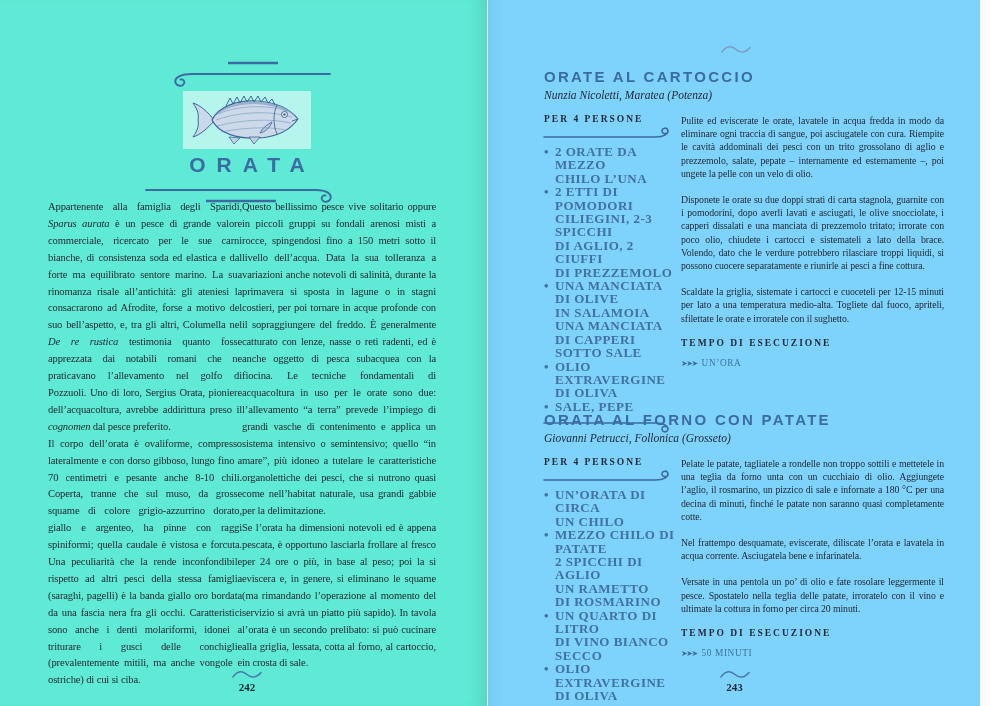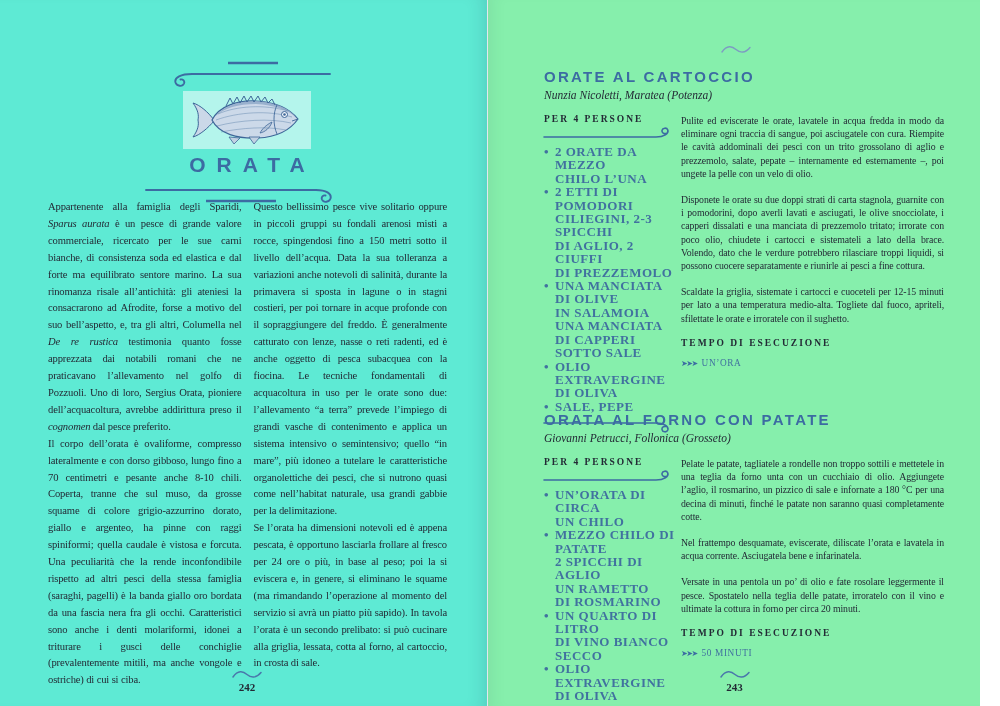--- a/index.html
+++ b/index.html
@@ -1,27 +1,27 @@
 <!DOCTYPE html>
 <html lang="it"><head>
 <meta charset="utf-8">
 <style>
   html,body{margin:0;padding:0;overflow:hidden;}
   body{width:1000px;height:706px;font-family:"Liberation Serif",serif;background:#fff;}
   .spread{position:relative;width:1000px;height:706px;display:flex;}
   .page{position:relative;height:706px;box-sizing:border-box;}
   .page-left{width:487px;background:#5eead4;box-shadow:inset -16px 0 20px -16px rgba(30,45,70,.20);}
-  .page-right{width:493px;background:#86efac;border-left:1px solid #e3e7ee;box-shadow:inset 14px 0 18px -14px rgba(30,45,70,.10);}
+  .page-right{width:493px;background:#7dd3fc;border-left:1px solid #e3e7ee;box-shadow:inset 14px 0 18px -14px rgba(30,45,70,.10);}
 
   
   .chapter-header{position:absolute;left:47px;top:60px;width:400px;text-align:center;}
   .flourish{display:block;margin:0 auto;}
   .fish-box{width:128px;height:58px;margin:3px auto 0;background:rgba(252,253,255,.55);display:flex;align-items:center;justify-content:center;}
   .chapter-title{font-family:"Liberation Sans",sans-serif;font-size:21px;font-weight:700;letter-spacing:11px;text-indent:11px;color:#3c6ba2;margin:4px 0 6px;}
-  .intro-columns{position:absolute;left:48px;top:199px;width:399px;display:flex;gap:12px;}
+  .intro-columns{position:absolute;left:48px;top:199px;width:399px;display:flex;gap:0;}
   .intro-col{width:194px;font-size:10.6px;line-height:16.9px;letter-spacing:-0.15px;text-align:justify;color:#232a35;hyphens:auto;}
   .intro-col .para{margin:0;}
 
   .page-footer{position:absolute;bottom:13px;text-align:center;}
   .page-left .page-footer{left:47px;width:400px;}
   .page-right .page-footer{left:0;width:493px;}
   .page-number{font-size:11px;font-weight:700;color:#232a35;margin-top:1px;}
   .tilde{display:block;margin:0 auto;}
 
   

